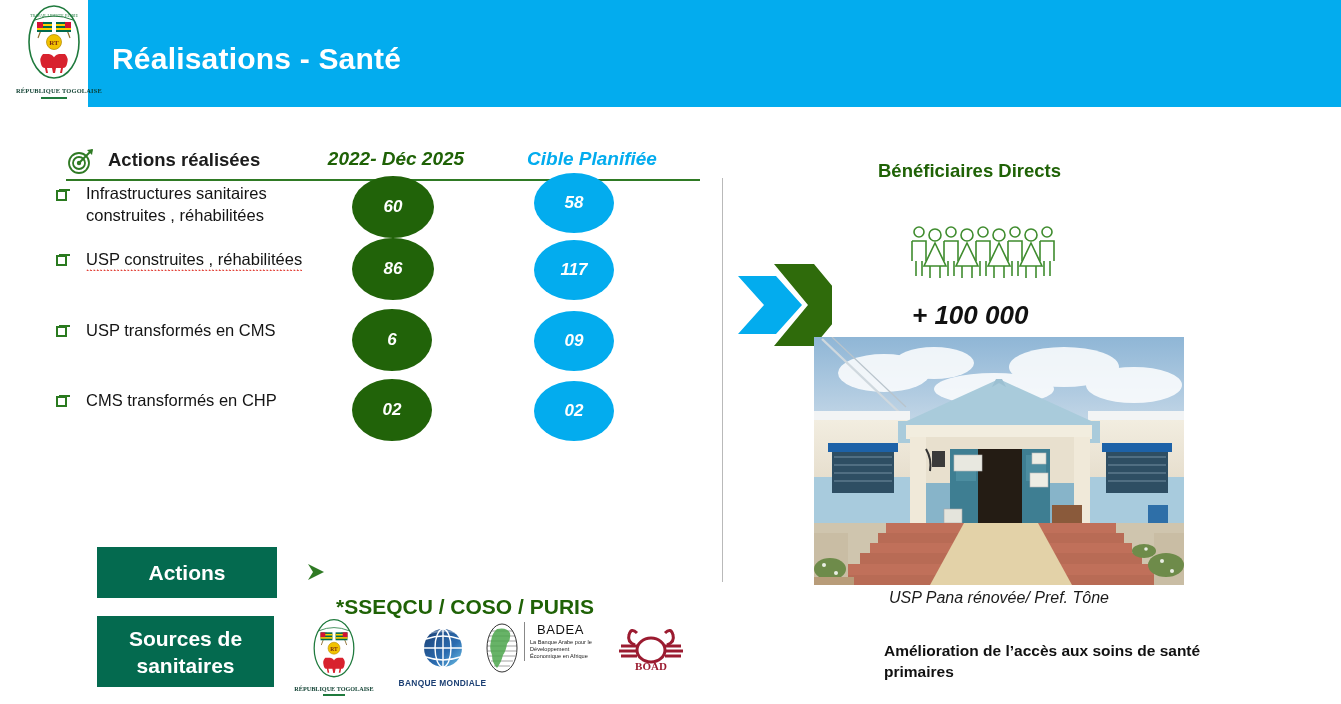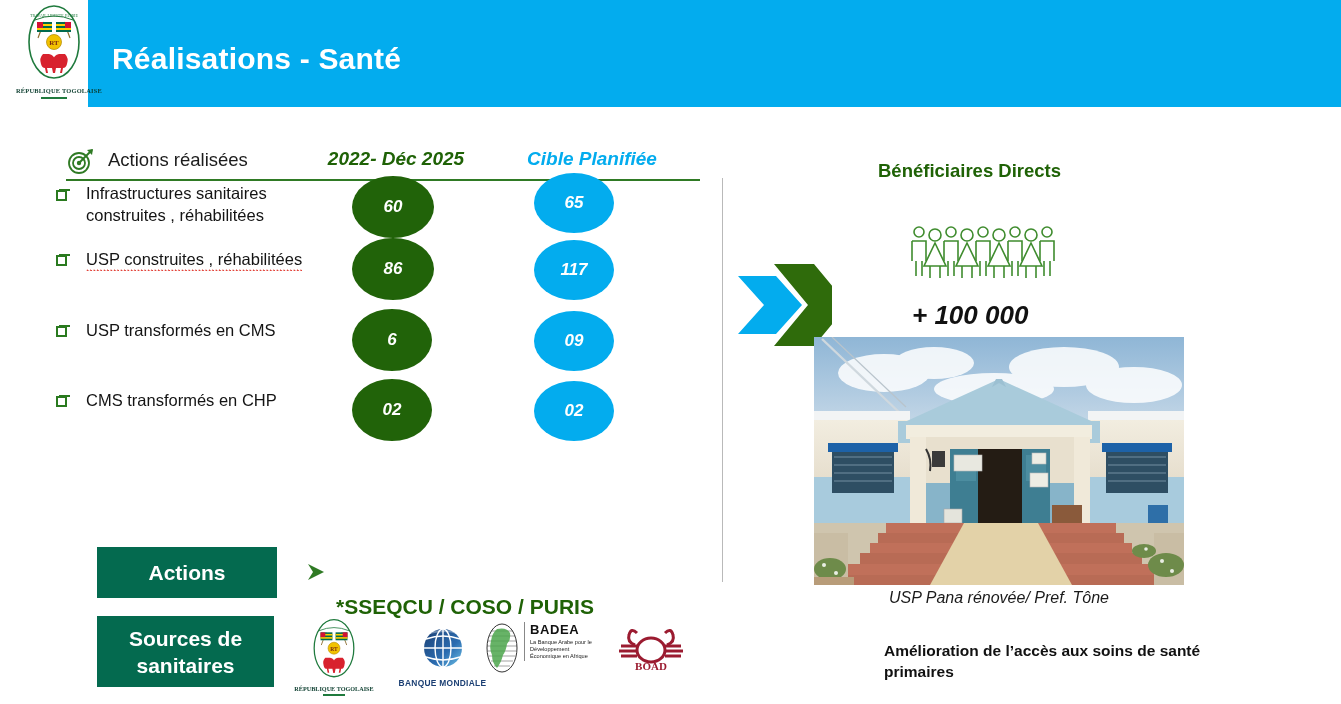--- a/index.html
+++ b/index.html
@@ -30,21 +30,21 @@
     font-family: "Liberation Serif", serif; letter-spacing: .2px;
     margin-top: 1px; white-space: nowrap;
   }
   .crest-rule { width: 26px; height: 2px; background:#1f7a3d; margin: 3px auto 0; }
 
   
   .tbl { position: absolute; left: 48px; top: 146px; width: 652px; }
   .tbl-head { position: relative; height: 36px; }
   .th-actions {
     position: absolute; left: 60px; top: 3px;
-    font-size: 18.5px; font-weight: normal; color: #1c1c1c;
+    font-size: 18.5px; font-weight: bold; color: #1c1c1c;
   }
   .target-icon { position: absolute; left: 18px; top: 0px; }
   .th-real {
     position: absolute; left: 258px; top: 2px; width: 180px; text-align: center;
     font-size: 19px; font-weight: bold; font-style: italic; color: #1F6206;
   }
   .th-cible {
     position: absolute; left: 444px; top: 2px; width: 200px; text-align: center;
     font-size: 19px; font-weight: bold; font-style: italic; color: #03ACEE;
   }
@@ -196,21 +196,21 @@
       <div class="th-actions">Actions réalisées</div>
       <div class="th-real">2022- Déc 2025</div>
       <div class="th-cible">Cible Planifiée</div>
       <div class="head-rule"></div>
     </div>
 
     <div class="row r1" style="height:72px;">
       <span class="bullet"></span>
       <div class="row-label">Infrastructures sanitaires construites , réhabilitées</div>
       <div class="oval green" style="left:304px; top:-6px; width:82px; height:62px;">60</div>
-      <div class="oval cyan" style="left:486px; top:-9px; width:80px; height:60px;">65</div>
+      <div class="oval cyan" style="left:486px; top:-9px; width:80px; height:60px;">58</div>
     </div>
 
     <div class="row" style="height:70px;">
       <span class="bullet" style="top:1px;"></span>
       <div class="row-label" style="width:300px; top:-6px;">
         <span class="spell">USP construites , réhabilitées</span>
       </div>
       <div class="oval green" style="left:304px; top:-16px; width:82px; height:62px;">86</div>
       <div class="oval cyan" style="left:486px; top:-14px; width:80px; height:60px;">117</div>
     </div>
@@ -304,21 +304,21 @@
             <line x1="2" y1="24" x2="32" y2="24"></line>
               <line x1="3" y1="29" x2="31" y2="29"></line>
             <line x1="4" y1="34" x2="30" y2="34"></line>
               <line x1="6" y1="39" x2="28" y2="39"></line>
             <line x1="6" y1="9" x2="28" y2="9"></line>
               <line x1="9" y1="44" x2="25" y2="44"></line>
           </g>
           <path d="M12 7 q10 -2 13 4 q1 7 -3 11 q-1 7 -4 11 q-2 8 -6 13 q-5 -5 -5 -13 q-3 -6 -1 -14 q1 -8 6 -12 z" fill="#4ca64c" opacity="0.85"></path>
         </svg>
         <div style="border-left:1px solid #888; padding-left:5px;">
-          <div style="font-size:13px; font-weight:bold; letter-spacing:.6px; color:#111;">BADEA</div>
+          <div style="font-size:13px; font-weight:normal; letter-spacing:.6px; color:#111;margin-left:7px;">BADEA</div>
           <div style="font-size:5.6px; color:#222; line-height:7.2px; width:66px; margin-top:2px;">La Banque Arabe pour le Développement Économique en Afrique</div>
         </div>
       </div>
     </div>
 
     <div class="logo" style="left:320px; top:10px; width:92px;">
       <svg width="72" height="46" viewBox="0 0 72 46">
         <g stroke="#9B1B30" stroke-width="3" fill="none">
           <path d="M22 7 q-6 -6 -8 2 q-2 7 6 10"></path>
           <path d="M50 7 q6 -6 8 2 q2 7 -6 10"></path>

